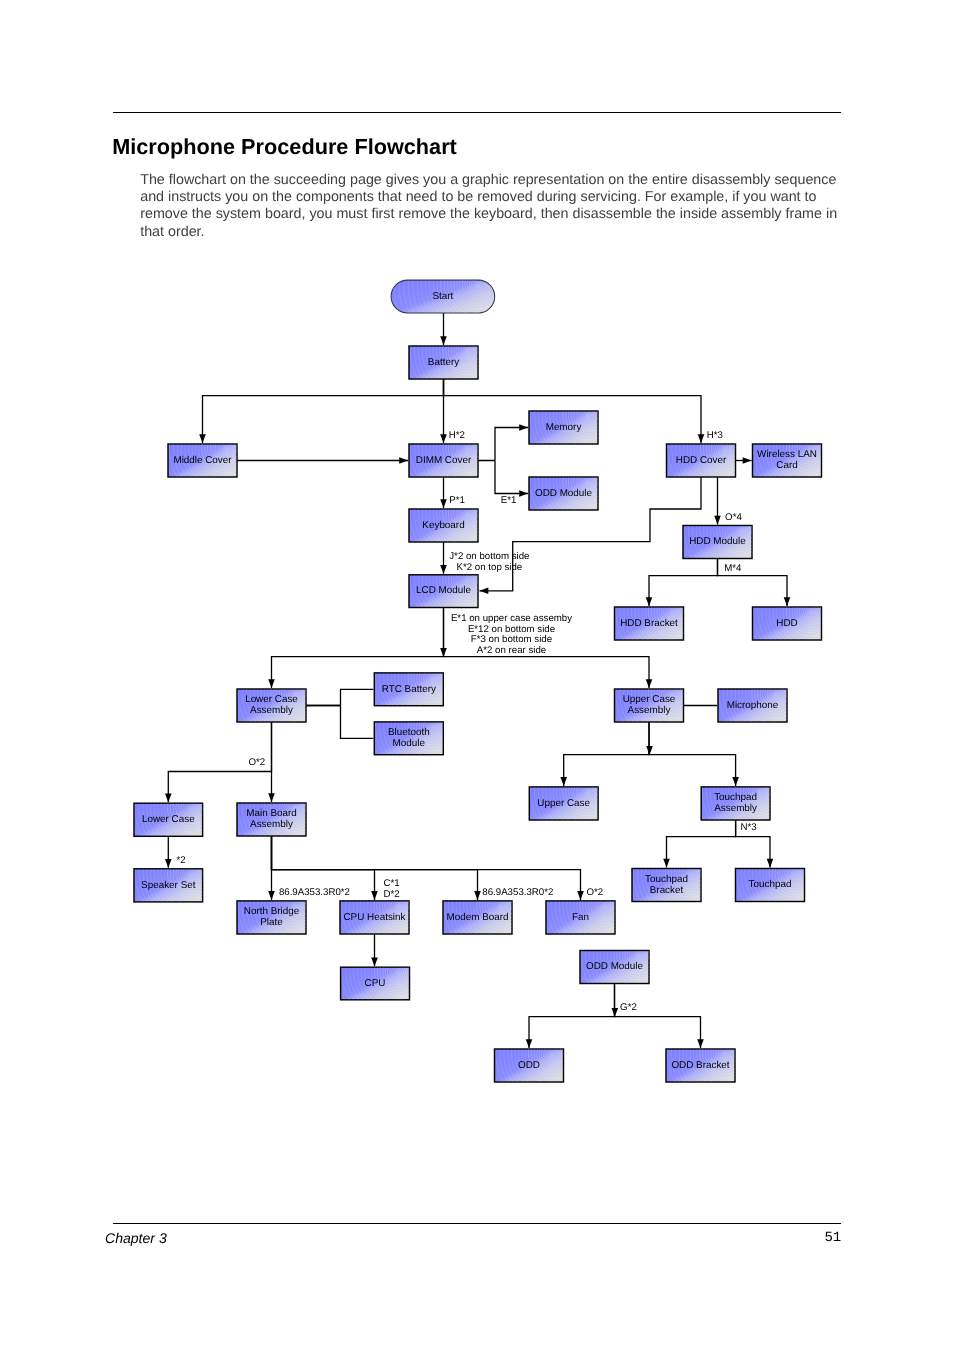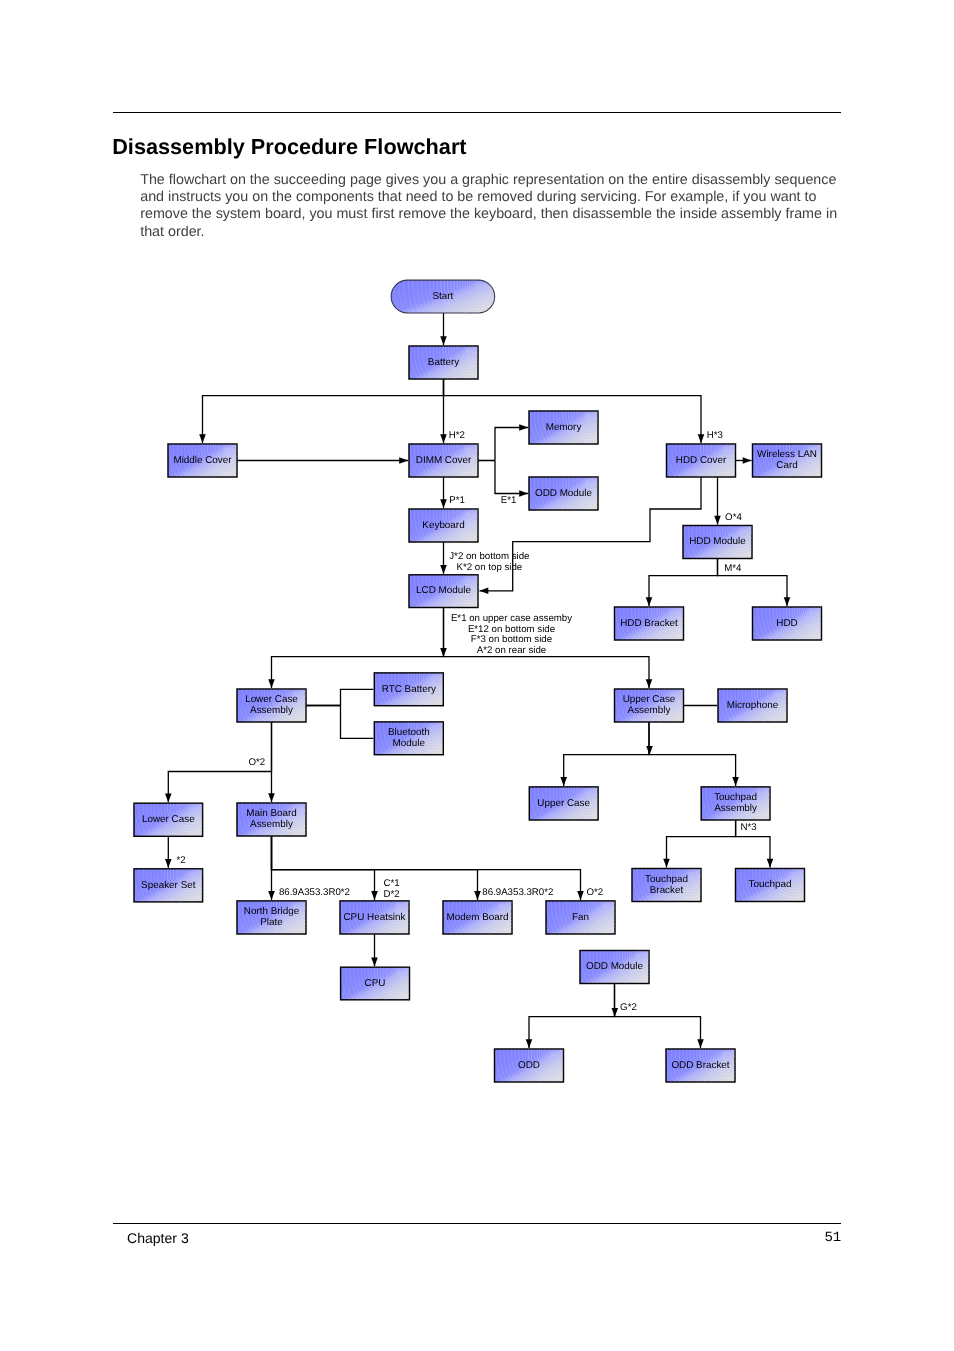--- a/index.html
+++ b/index.html
@@ -5,31 +5,31 @@
 <style>
   html,body{margin:0;padding:0;}
   body{width:954px;height:1351px;background:#ffffff;font-family:"Liberation Sans",sans-serif;-webkit-font-smoothing:antialiased;text-rendering:geometricPrecision;}
   .page{position:relative;width:954px;height:1351px;overflow:hidden;}
   .rule{position:absolute;background:#000;}
   #top-rule{left:113px;top:111.8px;width:728px;height:1.3px;}
   #bottom-rule{left:113px;top:1222.6px;width:728px;height:1.3px;}
   #page-title{position:absolute;left:112.2px;top:134px;margin:0;font-size:21.7px;font-weight:bold;color:#000;line-height:26px;}
   #intro{position:absolute;left:140.2px;top:171.6px;margin:0;width:700px;font-size:14.3px;line-height:17.33px;color:#404040;}
   .footer{position:absolute;top:1229.8px;font-size:14.05px;color:#000;line-height:17px;}
-  #footer-chapter{left:127px;}
+  #footer-chapter{left:105px;font-style:italic;}
   #footer-page{left:824.4px;font-family:Liberation Mono, monospace;}
   #flow{position:absolute;left:0;top:0;width:954px;height:1351px;}
   #flow text{font-family:"Liberation Sans",sans-serif;}
 </style>
 </head>
 <body>
 
 <div class="page">
   <div class="rule" id="top-rule"></div>
-  <h1 id="page-title">Disassembly Procedure Flowchart</h1>
+  <h1 id="page-title">Microphone Procedure Flowchart</h1>
   <p id="intro">The flowchart on the succeeding page gives you a graphic representation on the entire disassembly sequence and instructs you on the components that need to be removed during servicing. For example, if you want to remove the system board, you must first remove the keyboard, then disassemble the inside assembly frame in that order.</p>
   <svg id="flow" viewBox="0 0 954 1351">
       <defs>
         <linearGradient id="boxgrad" x1="0" y1="0" x2="1" y2="0.818">
           <stop offset="0%" stop-color="#7e7ffe"></stop>
           <stop offset="33%" stop-color="#8386fe"></stop>
           <stop offset="50%" stop-color="#8b8dfd"></stop>
           <stop offset="61%" stop-color="#adaff9"></stop>
           <stop offset="77%" stop-color="#c7c9ec"></stop>
           <stop offset="100%" stop-color="#dcdce4"></stop>

